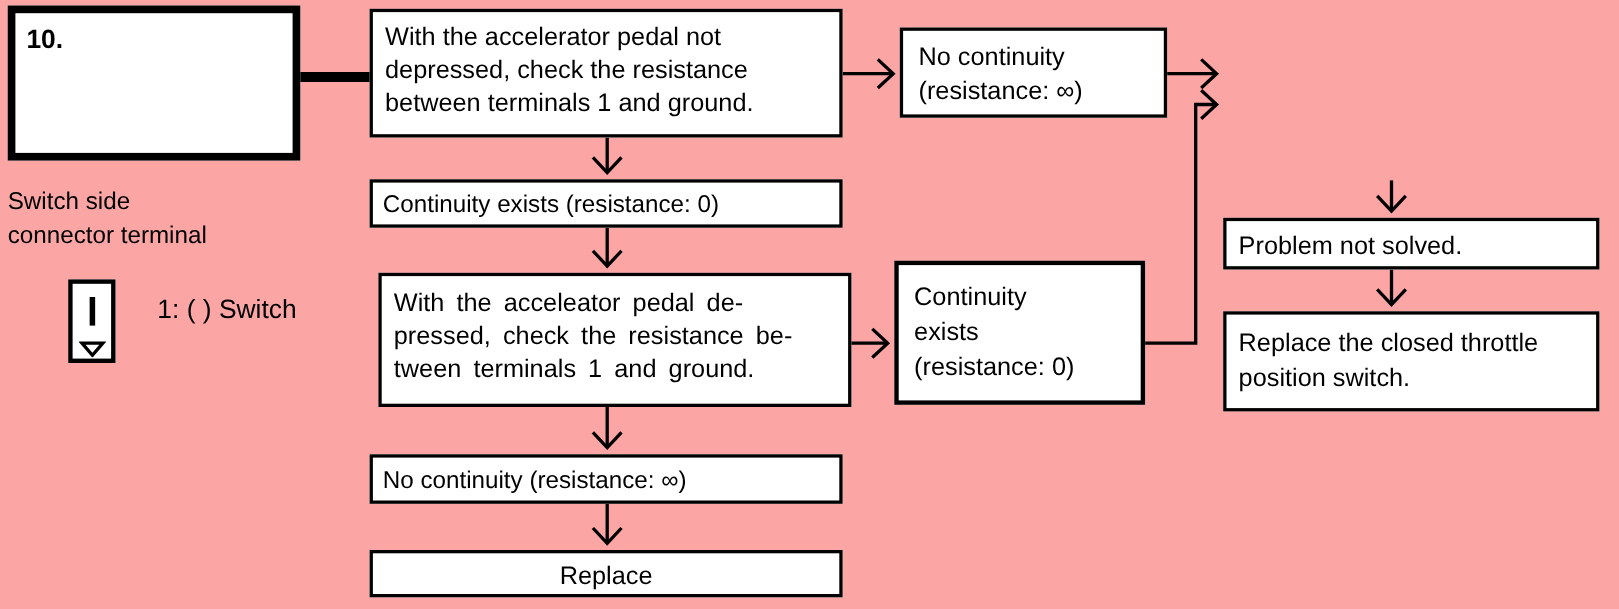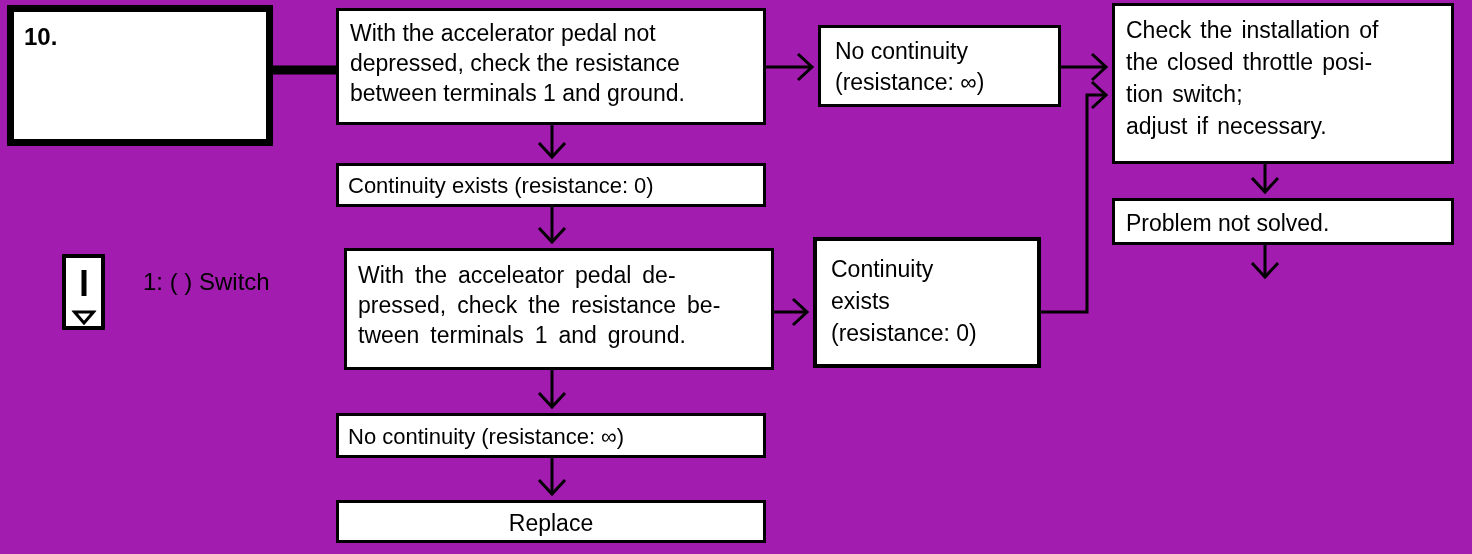--- a/index.html
+++ b/index.html
@@ -1,17 +1,17 @@
 <!DOCTYPE html>
 <html><head>
 <meta charset="utf-8">
 <style>
   html,body{margin:0;padding:0;background:#fff;}
   .canvas{
-    position:relative;width:1472px;height:554px;background:#a21caf;
+    position:relative;width:1472px;height:554px;background:#fca5a5;
     font-family:"Liberation Sans","DejaVu Sans",sans-serif;color:#000;
     overflow:hidden;
   }
   .wires{position:absolute;left:0;top:0;}
   .wires path{stroke:#000;stroke-width:3;fill:none;}
   .wires path.thick{stroke-width:9;}
   .node{
     position:absolute;box-sizing:border-box;border:3px solid #000;background:#fff;
     white-space:pre-line;font-size:23px;line-height:30px;padding:7px 11px;
   }
@@ -66,20 +66,22 @@
     <path d="M766,312 L807,312" marker-end="url(#ah)"></path>
     <path d="M1041,312 L1087,312 L1087,95 L1106,95" marker-end="url(#ah)"></path>
     <path d="M1265,164 L1265,192" marker-end="url(#ah)"></path>
     <path d="M1265,245 L1265,277" marker-end="url(#ah)"></path>
   </svg>
 
   <div class="titlebox">
     <span class="num">10.</span>
   </div>
 
+  <div class="sidelabel">Switch side
+connector terminal</div>
 
   <div class="connector">
     <div class="pin"></div>
     <svg class="tri" width="25" height="16" viewBox="0 0 25 16">
       <polygon points="3,3 22,3 12.5,14" fill="#fff" stroke="#000" stroke-width="3"></polygon>
     </svg>
   </div>
 
   <div class="legendtext">1: ( ) Switch</div>
 
@@ -97,21 +99,19 @@
 
   <div class="node" id="normal">Replace</div>
 
   <div class="node" id="branch-no-cont">No continuity
 (resistance: ∞)</div>
 
   <div class="node" id="branch-cont">Continuity
 exists
 (resistance: 0)</div>
 
-  <div class="node" id="action-check">Check the installation of
-the closed throttle posi-
-tion switch;
-adjust if necessary.</div>
 
   <div class="node" id="problem">Problem not solved.</div>
 
+  <div class="node" id="action-replace">Replace the closed throttle
+position switch.</div>
 
 </div>
 
 </body></html>

